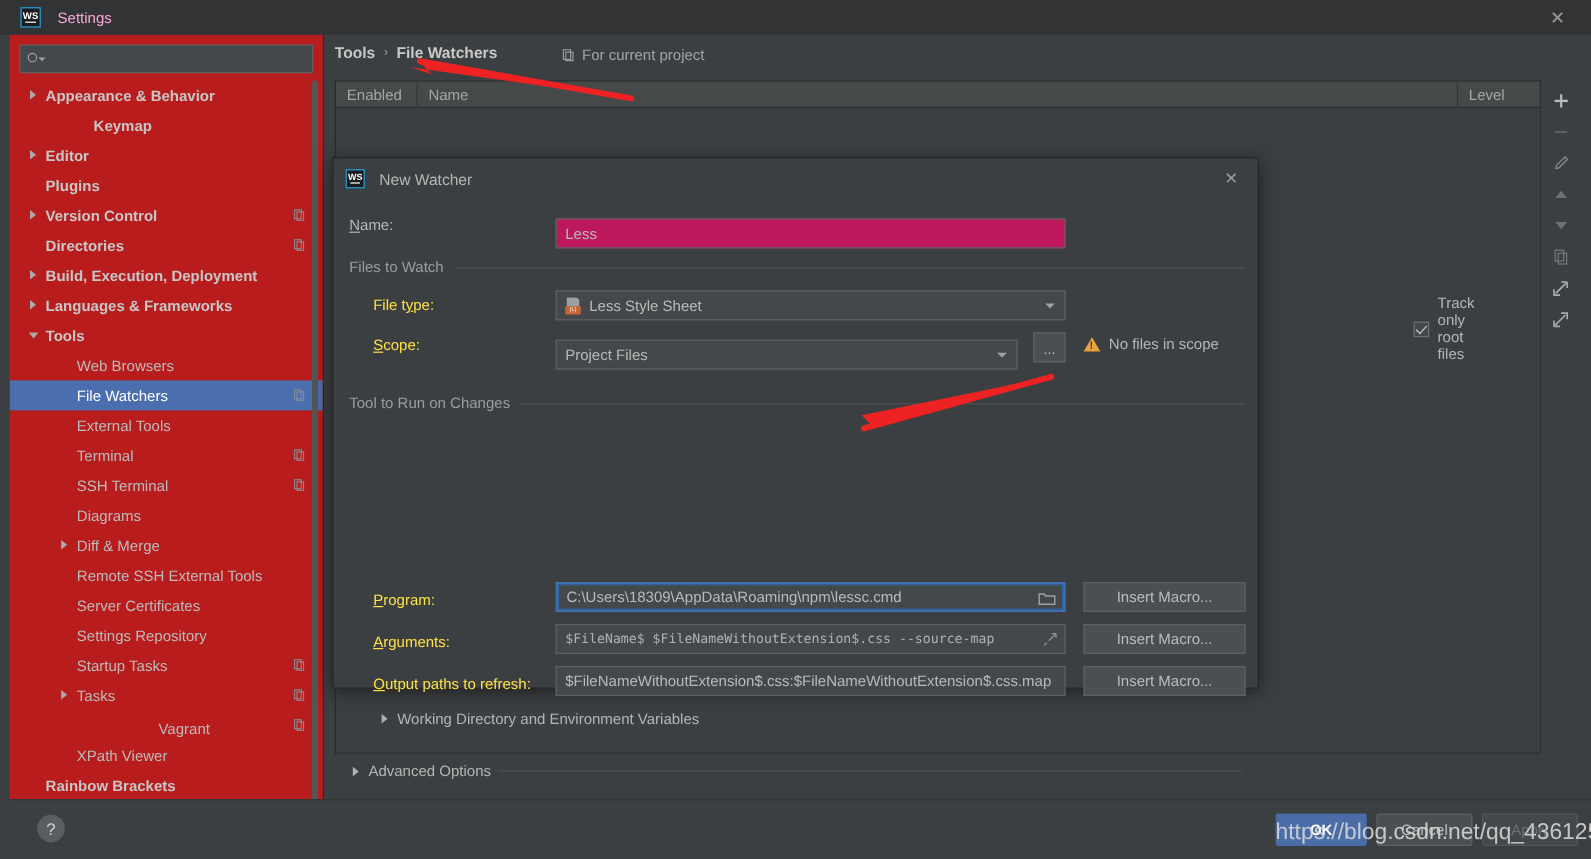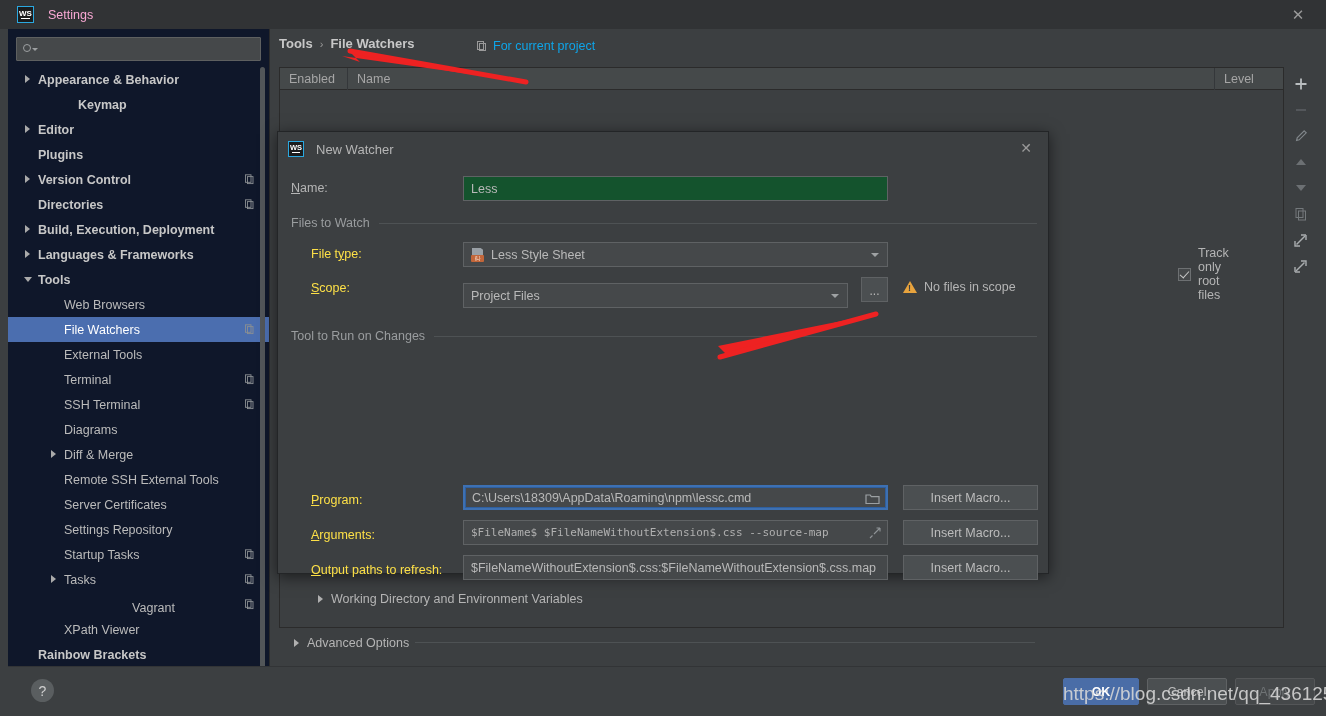--- a/index.html
+++ b/index.html
@@ -33,21 +33,21 @@
   #window-close {
     position: absolute; right: 20px; top: 7px;
     width: 16px; height: 16px; color: #9a9a9a; font-size: 15px;
     display: flex; align-items: center; justify-content: center; cursor: pointer;
     font-family: "Liberation Sans", sans-serif;
   }
 
   
   #sidebar {
     position: absolute; left: 8px; top: 29px; width: 262px; height: 637px;
-    background: #0f172a; border-right: 1px solid #2b2b2b;
+    background: #b91c1c; border-right: 1px solid #2b2b2b;
   }
   #search-wrap { padding: 8px 8px 6px 8px; }
   #search-box {
     height: 24px; background: #45484a; border: 1px solid #5e6060;
     display: flex; align-items: center; padding: 0 6px; border-radius: 1px;
   }
   #search-icon { width: 13px; height: 13px; position: relative; flex: none; margin-right: 4px; }
   #search-icon .circ {
     position: absolute; left: 0; top: 1px; width: 8px; height: 8px;
     border: 1.3px solid #9da0a2; border-radius: 50%;
@@ -98,22 +98,22 @@
     position: absolute; left: 271px; top: 29px; width: 1055px; height: 637px;
     background: #3c3f41;
   }
   #breadcrumb {
     position: absolute; left: 8px; top: 7px;
     display: flex; align-items: center; font-size: 13px;
   }
   #breadcrumb .crumb { font-weight: bold; color: #c8c8c8; }
   #breadcrumb .sep { margin: 0 7px; color: #9a9a9a; font-size: 11px; }
   #project-scope {
-    position: absolute; left: 204px; top: 10px;
-    display: flex; align-items: center; color: #0ea5e9; font-size: 12.5px;
+    position: absolute; left: 196px; top: 10px;
+    display: flex; align-items: center; color: #a3a3a3; font-size: 12.5px;
   }
 
   
   #watchers-table {
     position: absolute; left: 8px; top: 38px; width: 1005px; height: 561px;
     background: #3c3f41; border: 1px solid #2b2b2b;
   }
   #table-header {
     height: 22px; background: #45494a; display: flex; align-items: center;
     border-bottom: 1px solid #2b2b2b;
@@ -157,22 +157,22 @@
     position: absolute; right: 14px; top: 8px; width: 16px; height: 16px;
     color: #9a9a9a; font-size: 14px; display: flex; align-items: center;
     justify-content: center; cursor: pointer;
   }
   .field-label { color: #b5b5b5; font-size: 12.5px; }
   .field-label u { text-decoration: underline; }
 
   #name-row { position: absolute; left: 0; top: 44px; width: 772px; }
   #name-label { position: absolute; left: 13px; top: 5px; }
   #name-input {
-    position: absolute; left: 185px; top: 0; width: 425px; height: 25px;
-    background: #14532d; border: 1px solid #5f6264; color: #b9b9b9;
+    position: absolute; left: 185px; top: 6px; width: 425px; height: 25px;
+    background: #be185d; border: 1px solid #5f6264; color: #b9b9b9;
     padding: 0 7px; font-size: 12.5px; outline: none;
     font-family: "Liberation Sans", sans-serif;
   }
 
   .group-header {
     position: absolute; display: flex; align-items: center; width: 746px; left: 13px;
   }
   .group-title { color: #9a9d9f; font-size: 12.5px; white-space: nowrap; }
   .group-line { flex: 1; height: 1px; background: #4e5254; margin-left: 9px; }
 

